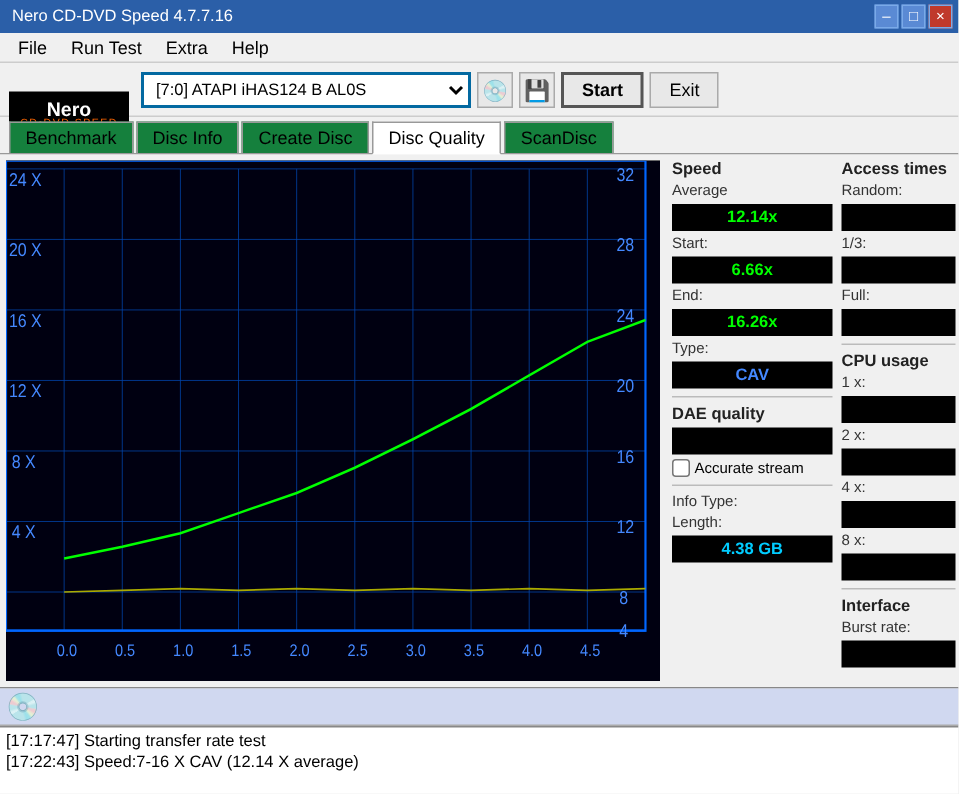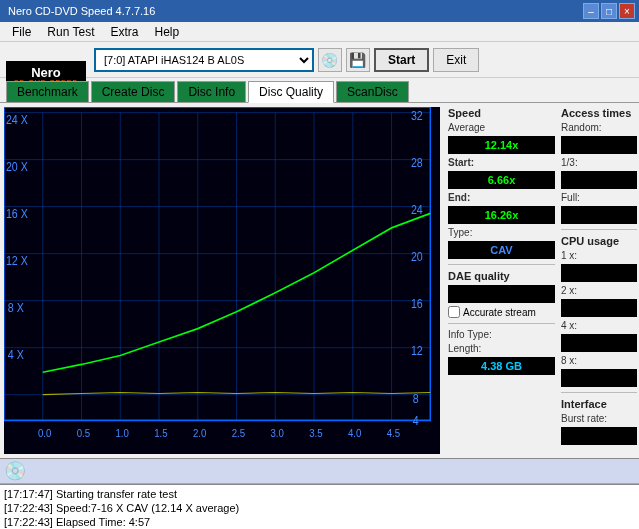--- a/index.html
+++ b/index.html
@@ -177,21 +177,20 @@
     .panel-value-box.orange { color: #ff8800; }
     .panel-value-box.blue { color: #4488ff; }
     .panel-label {
       font-size: 10px;
       color: #333;
     }
     .panel-row {
       display: flex;
       align-items: flex-start;
       gap: 4px;
-      font-weight: bold;
     }
     .divider {
       height: 1px;
       background: #bbb;
       margin: 2px 0;
     }
 
     
     .log-area {
       height: 70px;
@@ -252,22 +251,22 @@
     <option>[7:0]  ATAPI iHAS124  B AL0S</option>
   </select>
   <div class="toolbar-icon-btn">💿</div>
   <div class="toolbar-icon-btn">💾</div>
   <button class="start-btn">Start</button>
   <button class="exit-btn">Exit</button>
 </div>
 
 <div class="tabs">
   <div class="tab">Benchmark</div>
+  <div class="tab">Disc Info</div>
   <div class="tab">Create Disc</div>
-  <div class="tab">Disc Info</div>
   <div class="tab active">Disc Quality</div>
   <div class="tab">ScanDisc</div>
 </div>
 
 <div class="main-content">
 
   <div class="chart-area">
     <svg class="chart-svg" viewBox="0 0 450 310" preserveAspectRatio="none">
 
       <rect width="450" height="310" fill="#000011"></rect>
@@ -385,15 +384,14 @@
   </div>
 </div>
 
 <div style="height:70px; border-top:1px solid #888;">
   <div class="log-header">
     <span style="font-size:18px;">💿</span>
   </div>
   <div class="log-area">
     <div class="log-entry">[17:17:47]  Starting transfer rate test</div>
     <div class="log-entry">[17:22:43]  Speed:7-16 X CAV (12.14 X average)</div>
-    <div class="log-entry">[17:22:43]  Elapsed Time: 4:57</div>
   </div>
 </div>
 
 </body></html>

